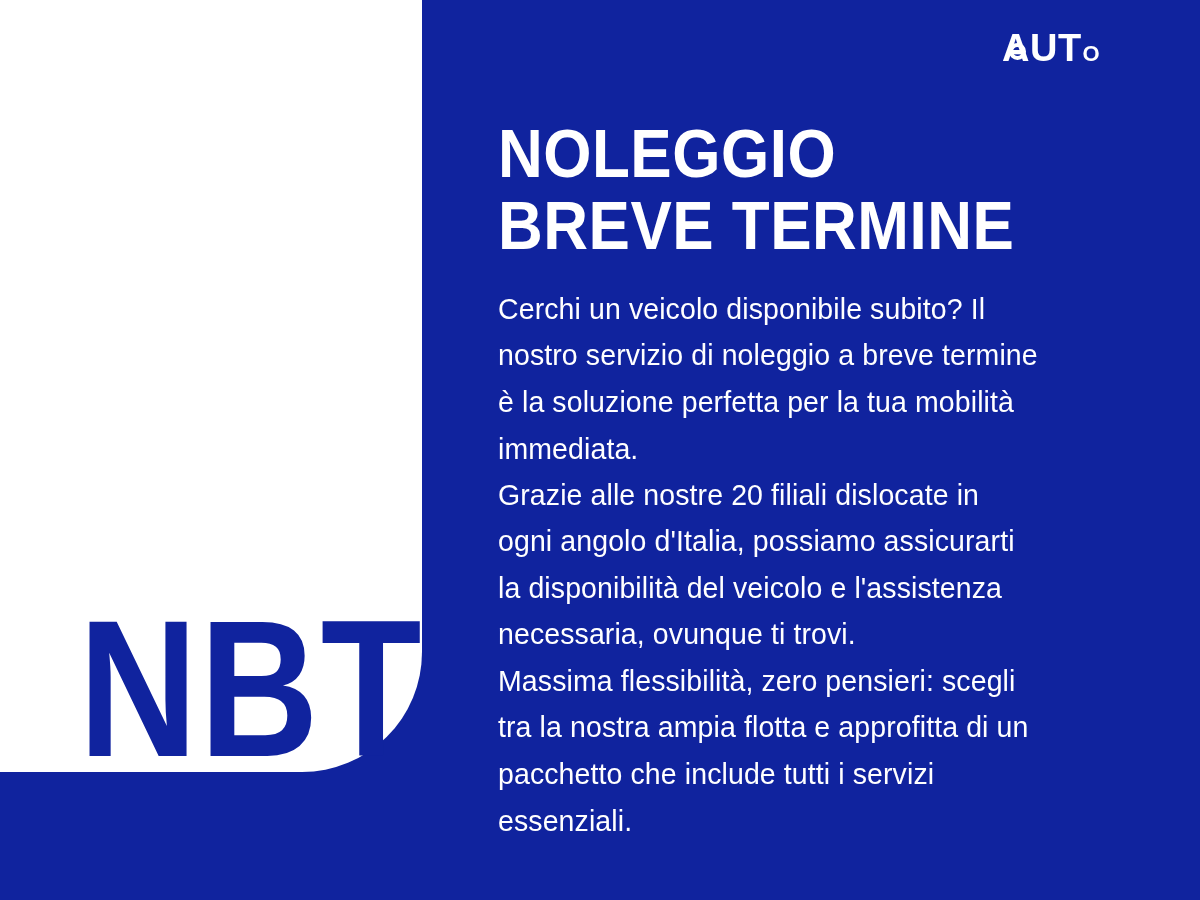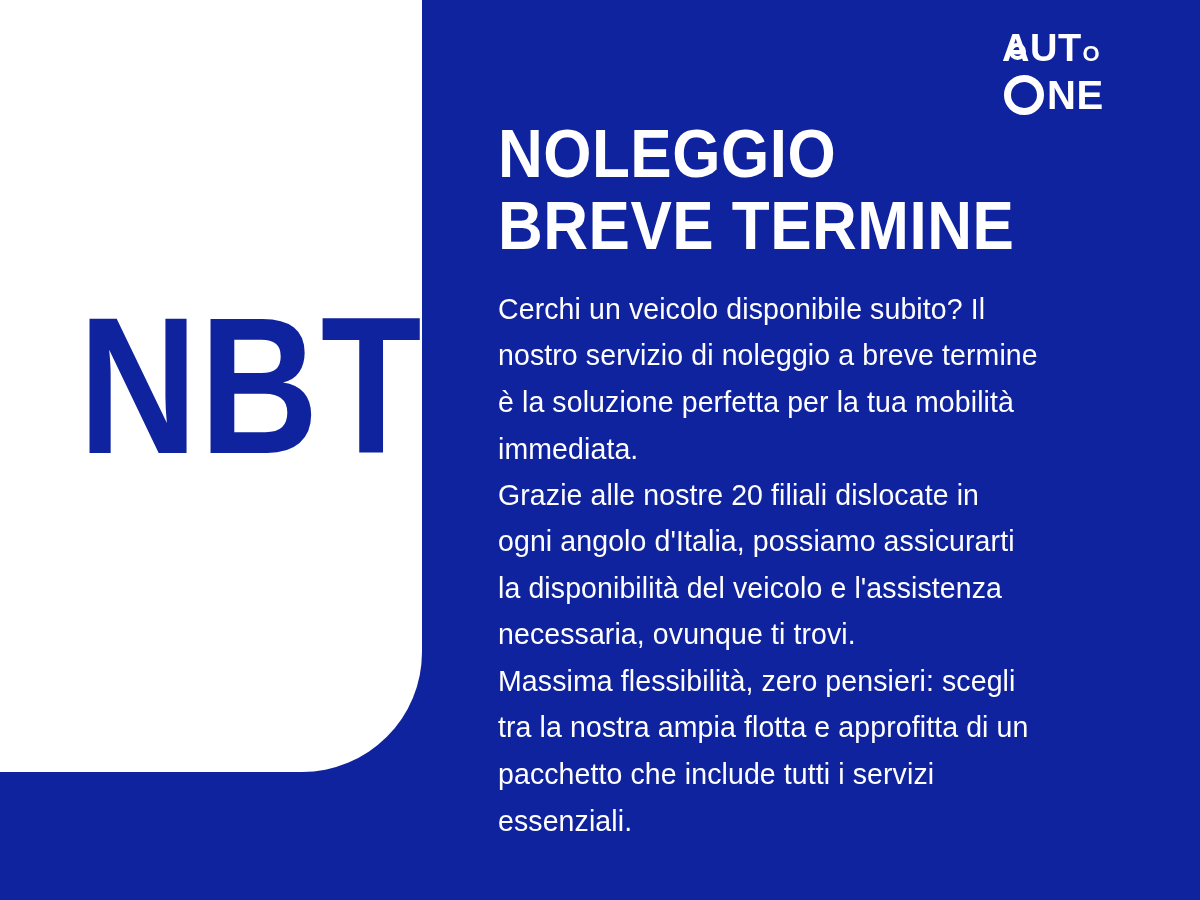--- a/index.html
+++ b/index.html
@@ -33,21 +33,21 @@
     border-bottom-right-radius: 120px;
   }
 
   .nbt-wrap {
     position: absolute;
     left: 0;
     top: 0;
     width: 502px;
     height: 772px;
     display: flex;
-    align-items: center;
+    align-items: flex-end;
     justify-content: center;
     border-radius: 7px;
   }
 
   .nbt {
     font-family: "Liberation Sans", sans-serif;
     font-weight: 700;
     font-size: 165px;
     line-height: 1;
     letter-spacing: 2px;
@@ -165,24 +165,20 @@
   </div>
 
   <div class="logo">
     <div class="logo-line logo-line-1">
       <span class="logo-a">
         <span>A</span>
         <span class="logo-a-ring"></span>
       </span>
       <span>UT</span>
       <span class="logo-sub">O</span>
-    </div>
-    <div class="logo-line logo-line-2">
-      <span class="logo-o-ring"></span>
-      <span>NE</span>
     </div>
   </div>
 
   <div class="content">
     <h1 class="headline">
       <span class="hl-line">NOLEGGIO</span>
       <span class="hl-line">BREVE TERMINE</span>
     </h1>
 
     <div class="body-copy">

